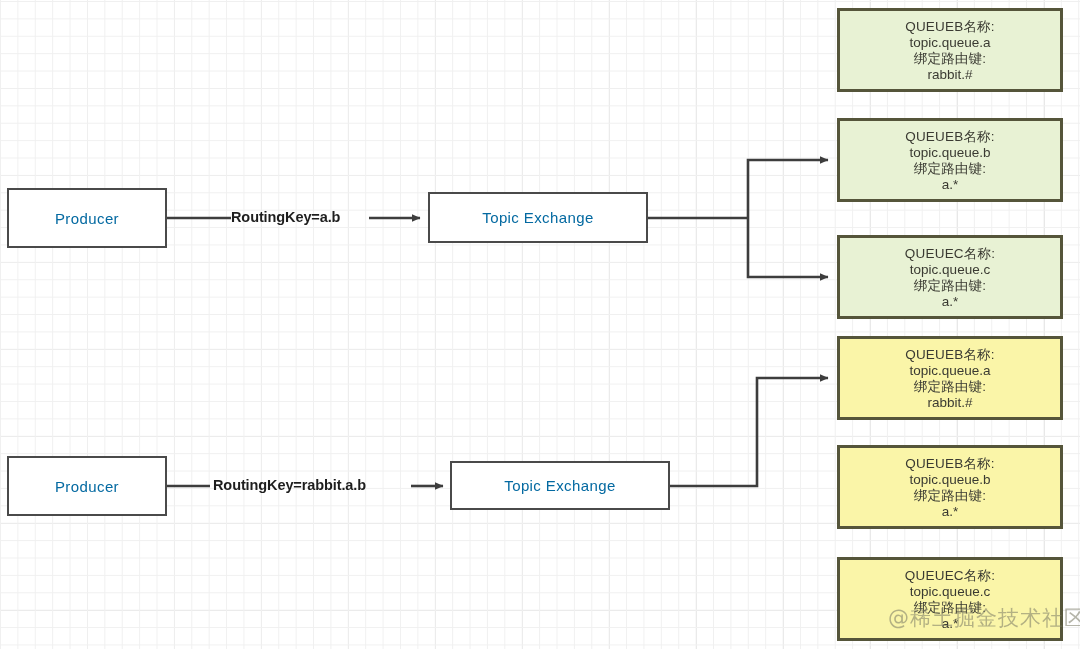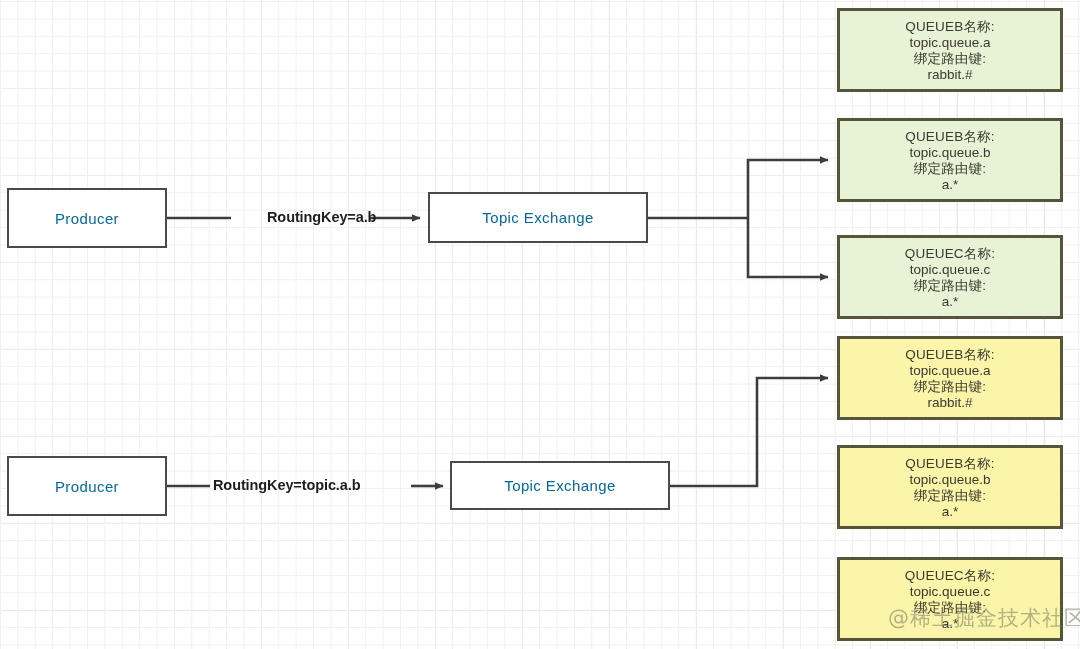--- a/index.html
+++ b/index.html
@@ -141,23 +141,23 @@
   </div>
 
   <div class="node plain-node" style="left:428px; top:192px; width:220px; height:51px;">
     <span>Topic Exchange</span>
   </div>
 
   <div class="node plain-node" style="left:450px; top:461px; width:220px; height:49px;">
     <span>Topic Exchange</span>
   </div>
 
-  <div class="edge-label" style="left:231px; top:209px;margin-left:36px;">RoutingKey=a.b</div>
-
-  <div class="edge-label" style="left:213px; top:477px;">RoutingKey=topic.a.b</div>
+  <div class="edge-label" style="left:231px; top:209px;">RoutingKey=a.b</div>
+
+  <div class="edge-label" style="left:213px; top:477px;">RoutingKey=rabbit.a.b</div>
 
   <div class="node queue-node queue-green" style="left:837px; top:8px; width:226px; height:84px;">
     <span class="qline cn">QUEUEB名称:</span>
     <span class="qline">topic.queue.a</span>
     <span class="qline cn">绑定路由键:</span>
     <span class="qline">rabbit.#</span>
   </div>
 
   <div class="node queue-node queue-green" style="left:837px; top:118px; width:226px; height:84px;">
     <span class="qline cn">QUEUEB名称:</span>

